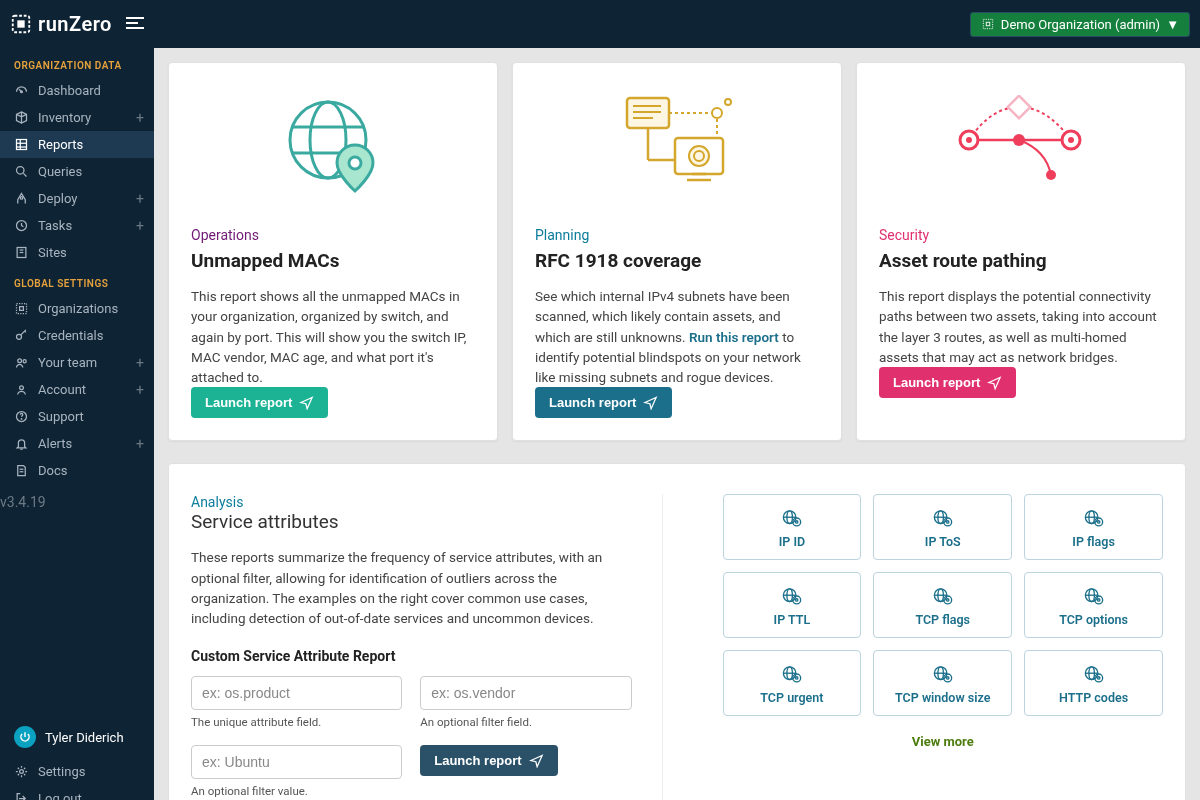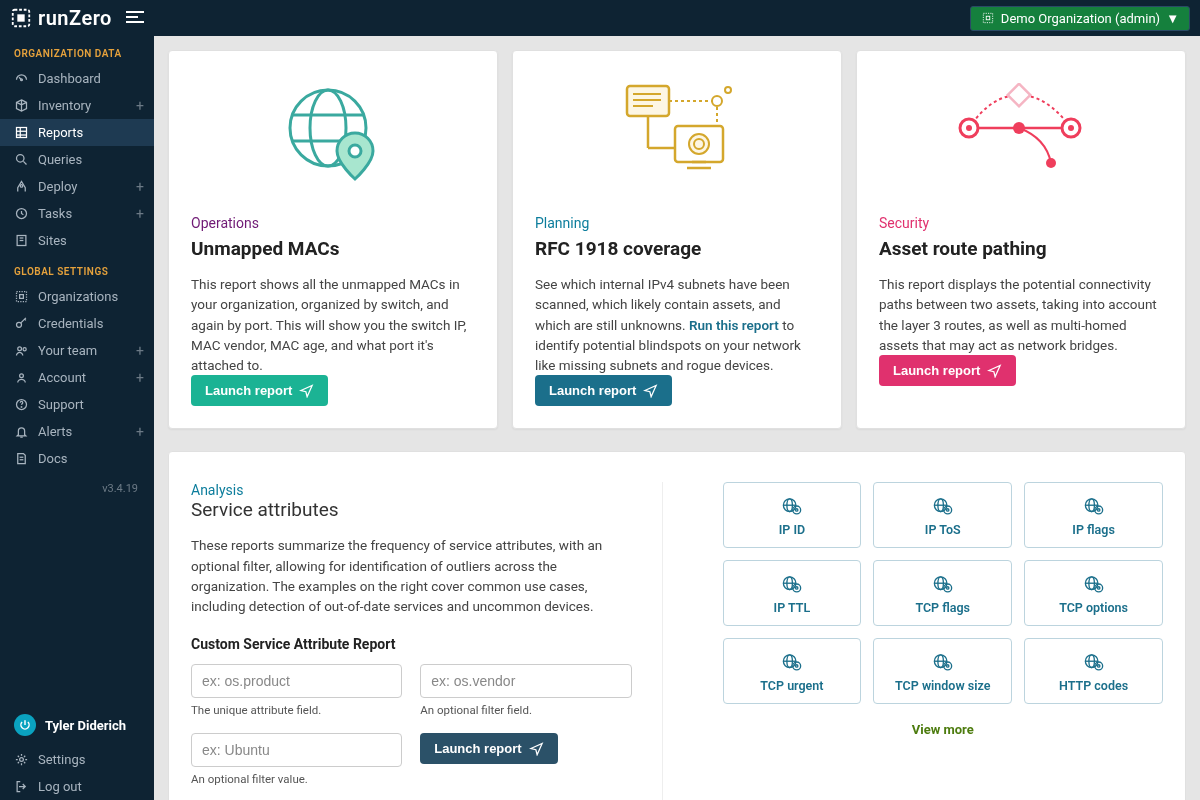--- a/index.html
+++ b/index.html
@@ -1,32 +1,32 @@
 <!DOCTYPE html>
 <html><head>
 <meta charset="utf-8">
 <style>
 * { box-sizing: border-box; margin: 0; padding: 0; }
 body { font-family: -apple-system, BlinkMacSystemFont, "Segoe UI", Roboto, sans-serif; background: #e5e5e5; color: #333; font-size: 14px; width: 1200px; height: 800px; overflow: hidden; }
-.topbar { height: 36px; background: #0e2333; display: flex; align-items: center; padding: 0 10px; justify-content: space-between; }
+.topbar { height: 48px; background: #0e2333; display: flex; align-items: center; padding: 0 10px; justify-content: space-between; }
 .logo { color: #fff; font-size: 20px; font-weight: 600; display: flex; align-items: center; gap: 6px; letter-spacing: 0.5px; }
 .logo svg { width: 22px; height: 22px; }
 .org-select { background: #15803d; border: 1px solid #2a4a66; color: #fff; padding: 4px 10px; font-size: 13px; border-radius: 3px; cursor: pointer; display: flex; align-items: center; gap: 6px; }
 .org-select svg { width: 14px; height: 14px; }
 .menu-icon { color: #fff; margin-left: 14px; cursor: pointer; }
 .layout { display: flex; height: 764px; }
 .sidebar { width: 154px; background: #0e2333; color: #a8b4bf; display: flex; flex-direction: column; font-size: 13px; }
 .sidebar .section-label { color: #e6a23c; font-size: 10px; letter-spacing: 0.5px; padding: 12px 14px 6px; font-weight: 600; }
 .sidebar .nav-item { display: flex; align-items: center; padding: 6px 14px; gap: 9px; cursor: pointer; position: relative; }
 .sidebar .nav-item.active { background: #1e3a52; color: #fff; }
 .sidebar .nav-item .plus { position: absolute; right: 10px; color: #6c7a86; font-size: 14px; }
 .sidebar .nav-item svg, .sidebar .nav-item .ico { width: 15px; height: 15px; flex: 0 0 15px; stroke: currentColor; }
-.sidebar .version { text-align: right; color: #6c7a86; font-size: 11px; padding: 10px 16px; }
+.sidebar .version { text-align: left; color: #6c7a86; font-size: 14px; padding: 10px 0; }
 .sidebar .spacer { flex: 1; }
-.sidebar .user-block { display: flex; align-items: center; gap: 9px; padding: 10px 14px; color: #fff; font-weight: 700; }
+.sidebar .user-block { display: flex; align-items: center; gap: 9px; padding: 10px 14px; color: #fff; font-weight: 400; }
 .sidebar .user-block .avatar { width: 22px; height: 22px; border-radius: 50%; background: #0aa2c0; display: flex; align-items: center; justify-content: center; }
 .main { flex: 1; overflow: auto; padding: 14px; }
 .cards-row { display: flex; gap: 14px; }
 .card { background: #fff; border: 1px solid #e0e0e0; border-radius: 4px; padding: 22px; flex: 1; box-shadow: 0 1px 2px rgba(0,0,0,0.05); }
 .card .illus { height: 120px; display: flex; align-items: center; justify-content: center; margin-bottom: 22px; }
 .card .category { font-size: 14px; margin-bottom: 6px; }
 .cat-operations { color: #701a75; }
 .cat-planning { color: #0c7d9c; }
 .cat-security { color: #e0316e; }
 .cat-analysis { color: #0c7d9c; }

